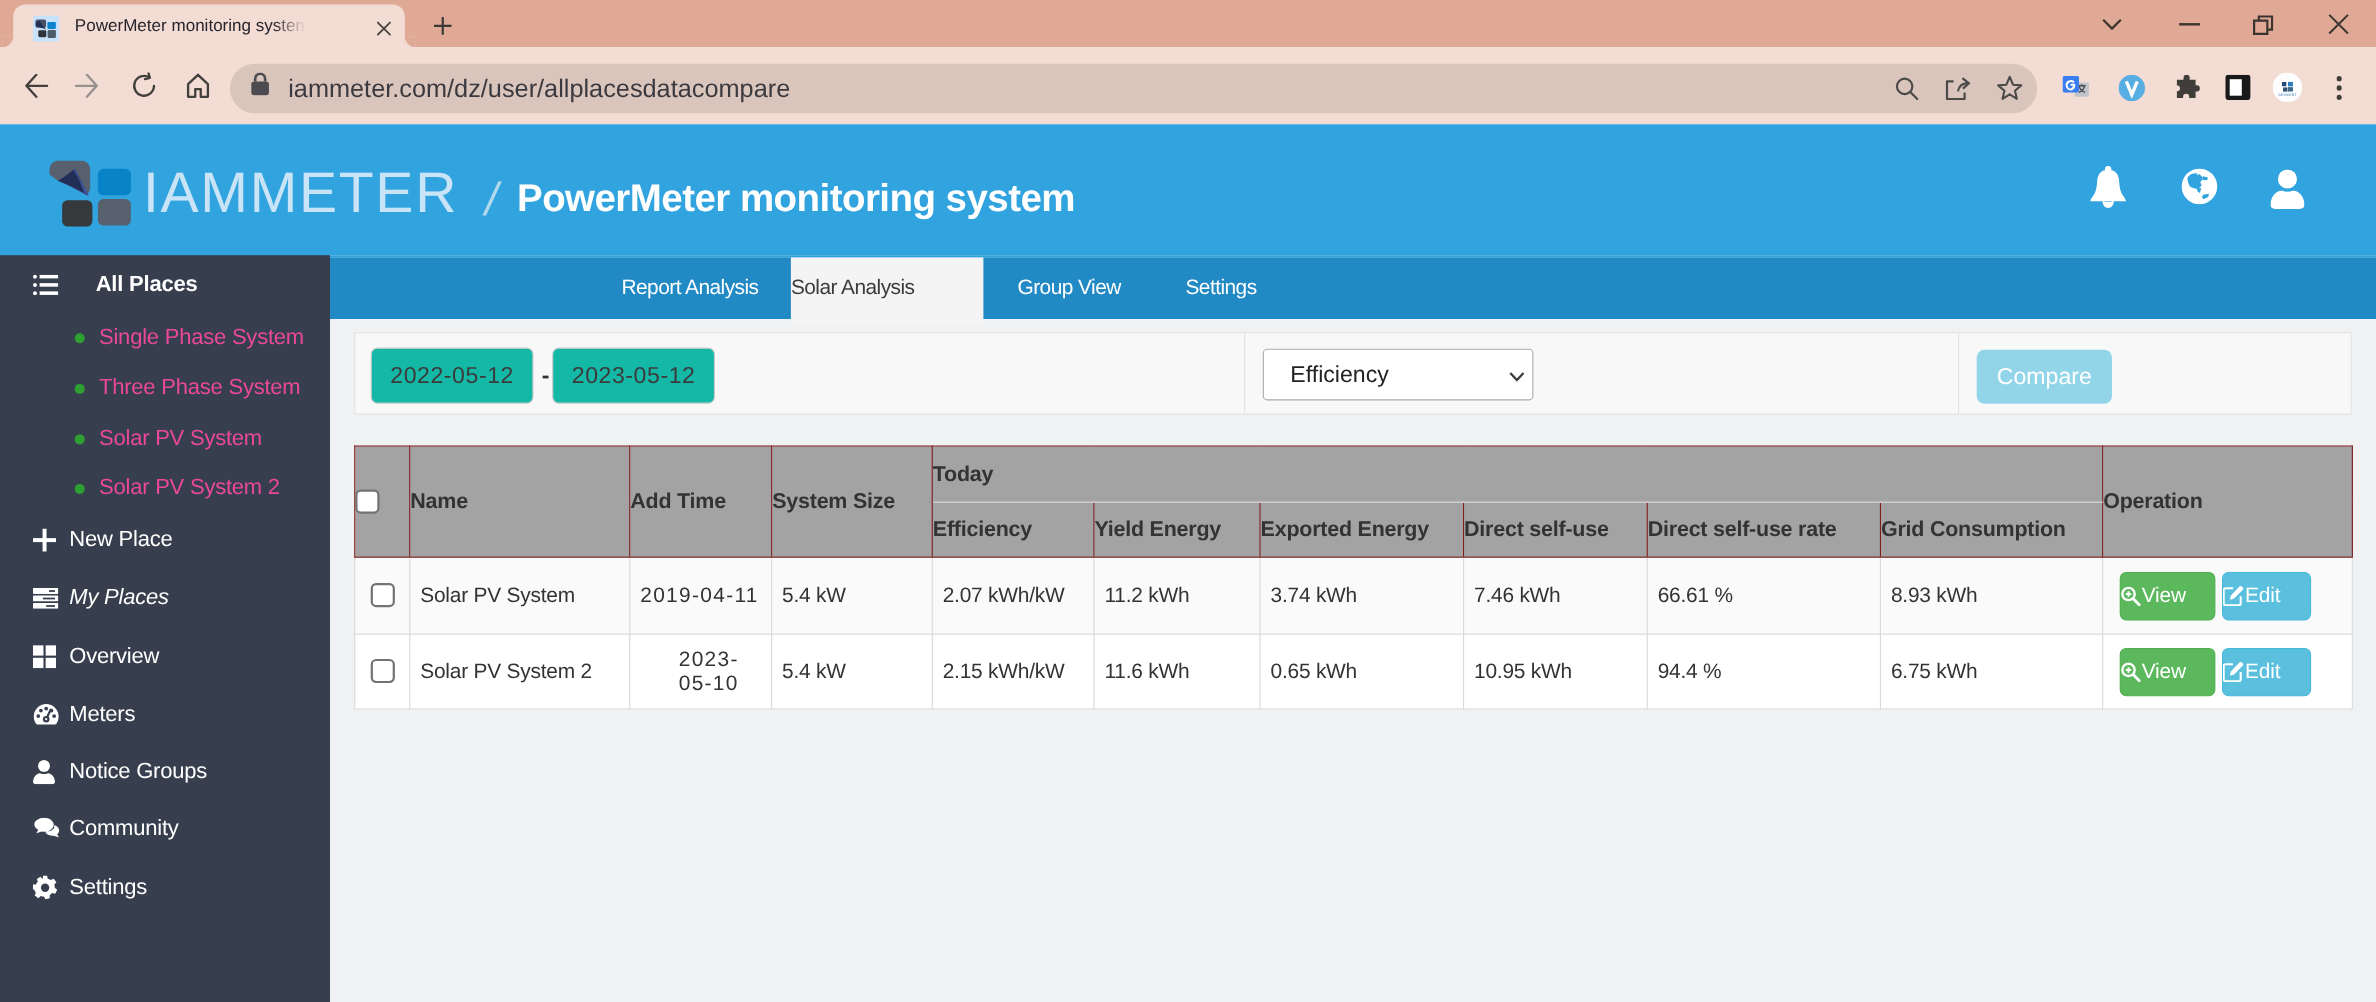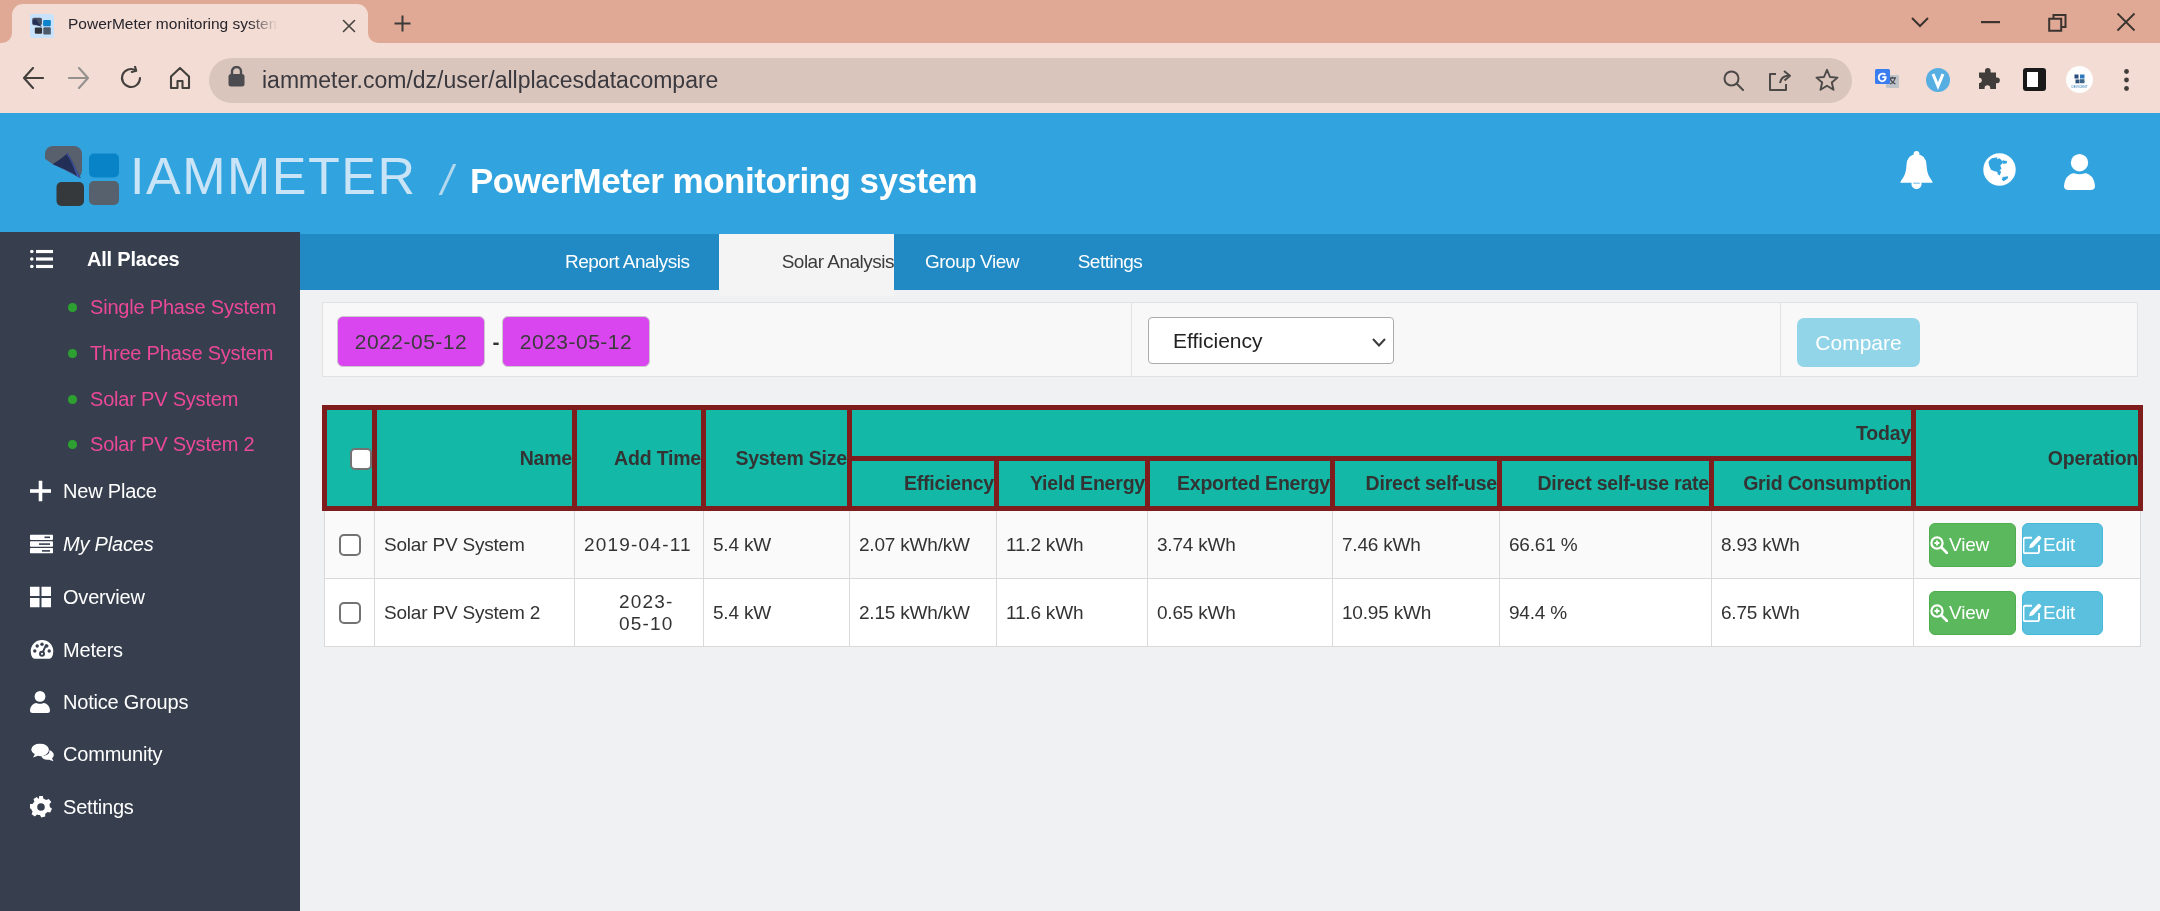--- a/index.html
+++ b/index.html
@@ -28,31 +28,31 @@
 .mitem .mic { position:absolute; left:30px; top:50%; transform:translateY(-50%); }
 .mitem .mtx { position:absolute; left:63px; top:50%; transform:translateY(-50%); font-size:20px; white-space:nowrap; letter-spacing:-0.2px; }
 .sitem { position:absolute; left:0; width:300px; height:40px; color:#ec4899; }
 .sitem .dot { position:absolute; left:68px; top:50%; margin-top:-4px; width:8.5px; height:8.5px; border-radius:50%; background:#2da031; }
 .sitem .mtx { position:absolute; left:90px; top:50%; transform:translateY(-50%); font-size:20px; white-space:nowrap; letter-spacing:-0.2px; }
 
 
 #main { position:absolute; left:300px; top:232px; width:1860px; height:679px; background:#f0f1f2; }
 #tabstrip { position:absolute; left:0; top:2px; width:1860px; height:56px; background:#2189c3; }
 .ntab { position:absolute; top:2px; height:56px; color:#fff; font-size:19px; letter-spacing:-0.5px; line-height:56px; text-align:center; white-space:nowrap; }
-#acttab { position:absolute; left:419px; top:2px; width:175px; height:62px; background:#f4f4f5; color:#3b3b3b; font-size:19px; letter-spacing:-0.5px; line-height:56px; text-align:right; }
+#acttab { position:absolute; left:419px; top:2px; width:175px; height:62px; background:#f4f4f5; color:#3b3b3b; font-size:19px; letter-spacing:-0.5px; line-height:56px; text-align:left; }
 
 #filterbox { position:absolute; left:22px; top:70px; width:1816px; height:75px; background:#f8f8f8; border:1px solid #e2e2e2; }
 .fdiv { position:absolute; top:0; width:1px; height:73px; background:#e2e2e2; }
-.dinput { position:absolute; top:13px; width:148px; height:51px; background:#d946ef; border:1px solid #cbcbcb; border-radius:6px; font-size:21px; color:#3b3b3b; text-align:center; line-height:49px; letter-spacing:0.5px; }
+.dinput { position:absolute; top:13px; width:148px; height:51px; background:#14b8a6; border:1px solid #cbcbcb; border-radius:6px; font-size:21px; color:#3b3b3b; text-align:center; line-height:49px; letter-spacing:0.5px; }
 #seleff { position:absolute; left:825px; top:14px; width:246px; height:47px; background:#fff; border:1px solid #ababab; border-radius:4px; font-size:21px; color:#222; line-height:45px; padding-left:24px; }
 #cmpbtn { position:absolute; left:1474px; top:15px; width:123px; height:49px; background:#92d5e9; border-radius:7px; color:#fff; font-size:21px; text-align:center; line-height:49px; }
 
 
 table.grid { position:absolute; left:22px; top:173px; width:1816px; border-collapse:collapse; table-layout:fixed; font-size:19px; color:#333; letter-spacing:-0.2px; }
-table.grid th { background:#14b8a6; font-weight:bold; border:5px solid #7f1d1d; text-align:right; font-size:19.5px; }
+table.grid th { background:#a3a3a3; font-weight:bold; border:1px solid #7f1d1d; text-align:left; font-size:19.5px; }
 table.grid td { border:1px solid #d9d9d9; text-align:left; padding-left:9px; background:#fff; }
 table.grid .r1 td { background:#fafafa; }
 table.grid .r1 { height:70px; }
 table.grid .r2 { height:68px; }
 .btn { display:inline-flex; align-items:center; justify-content:flex-start; height:44px; border-radius:6px; color:#fff; font-size:19px; vertical-align:middle; }
 .btnv { width:87px; background:#5cb85c; border:1px solid #4cae4c; }
 .btne { width:81px; background:#5bc0de; border:1px solid #46b8da; margin-left:6px; }
 .btn svg { margin-right:1px; }
 .cb { width:22px; height:22px; border:2px solid #737373; border-radius:5px; background:#fff; display:inline-block; vertical-align:middle; }
 </style>

